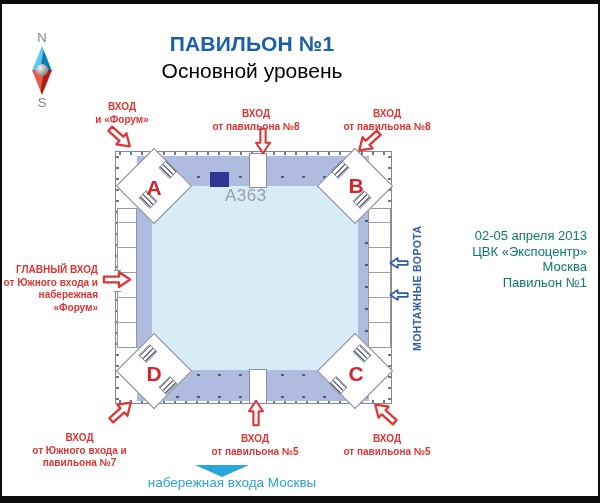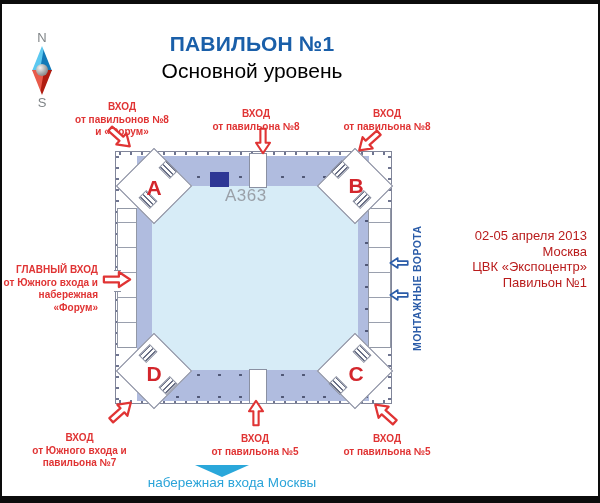--- a/index.html
+++ b/index.html
@@ -59,21 +59,21 @@
   .stand-marker { position:absolute; left:94px; top:20px; width:19px; height:15px; background:#2e3795; }
   .stand-label { position:absolute; left:80px; top:34px; font-size:17px; color:#9aa0a8; letter-spacing:0.5px;margin-left:29px; }
   
   .red-label { position:absolute; color:#e03434; font-size:10px; font-weight:bold; line-height:12.5px; text-align:center; }
   .red-label.right-align { text-align:right; }
   .arrow { position:absolute; }
   .gates-label { position:absolute; left:409px; top:220px; height:128px; width:16px;
     writing-mode:vertical-rl; transform:rotate(180deg); font-size:10.5px; font-weight:bold;
     color:#2b5ca8; letter-spacing:0.4px; text-align:center; }
   .info-block { position:absolute; left:415px; top:224px; width:170px; text-align:right;
-    color:#b91c1c; font-size:13px; line-height:15.5px; }
+    color:#0f766e; font-size:13px; line-height:15.5px; }
   .river-arrow { position:absolute; left:193px; top:461px; width:0; height:0;
     border-left:27px solid transparent; border-right:27px solid transparent;
     border-top:12px solid #2aa7da; }
   .river-label { position:absolute; left:120px; top:471px; width:220px; text-align:center;
     color:#2aa4d9; font-size:13.5px; }
 </style>
 </head>
 <body>
 
 <div class="frame">
@@ -126,21 +126,20 @@
     <div class="corner-letter" style="left:240px;top:34px;">B</div>
     <div class="corner-letter" style="left:240px;top:222px;">C</div>
     <div class="corner-letter" style="left:38px;top:222px;">D</div>
 
     <div class="stand-marker"></div>
     <div class="stand-label">А363</div>
   </div>
 
   <div class="red-label" style="left:50px;top:97px;width:140px;">
     <div>ВХОД</div>
-    <div>от павильонов №8</div>
     <div>и «Форум»</div>
   </div>
   <div class="red-label" style="left:194px;top:104px;width:120px;">
     <div>ВХОД</div>
     <div>от павильона №8</div>
   </div>
   <div class="red-label" style="left:325px;top:104px;width:120px;">
     <div>ВХОД</div>
     <div>от павильона №8</div>
   </div>
@@ -189,21 +188,21 @@
   <svg class="arrow" style="left:387px;top:252px;transform:rotate(180deg);" width="20" height="14" viewBox="0 0 32 20">
       <path d="M2 7 L18 7 L18 2 L30 10 L18 18 L18 13 L2 13 Z" fill="#ffffff" stroke="#2b5ca8" stroke-width="2.6" stroke-linejoin="round"></path>
     </svg>
   <svg class="arrow" style="left:387px;top:284px;transform:rotate(180deg);" width="20" height="14" viewBox="0 0 32 20">
       <path d="M2 7 L18 7 L18 2 L30 10 L18 18 L18 13 L2 13 Z" fill="#ffffff" stroke="#2b5ca8" stroke-width="2.6" stroke-linejoin="round"></path>
     </svg>
   <div class="gates-label">МОНТАЖНЫЕ ВОРОТА</div>
 
   <div class="info-block">
     <div>02-05 апреля 2013</div>
+    <div>ЦВК «Экспоцентр»</div>
     <div>Москва</div>
-    <div>ЦВК «Экспоцентр»</div>
     <div>Павильон №1</div>
   </div>
 
   <div class="river-arrow"></div>
   <div class="river-label">набережная входа Москвы</div>
 
 </div>
 
 </body></html>

